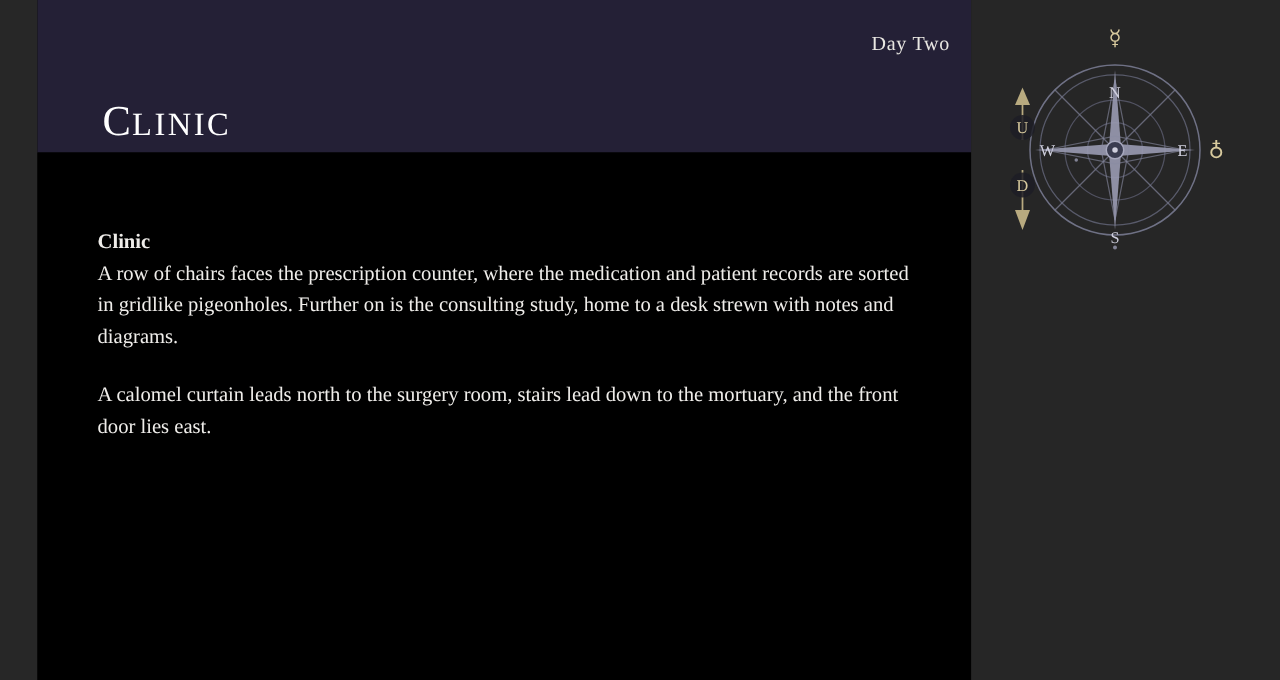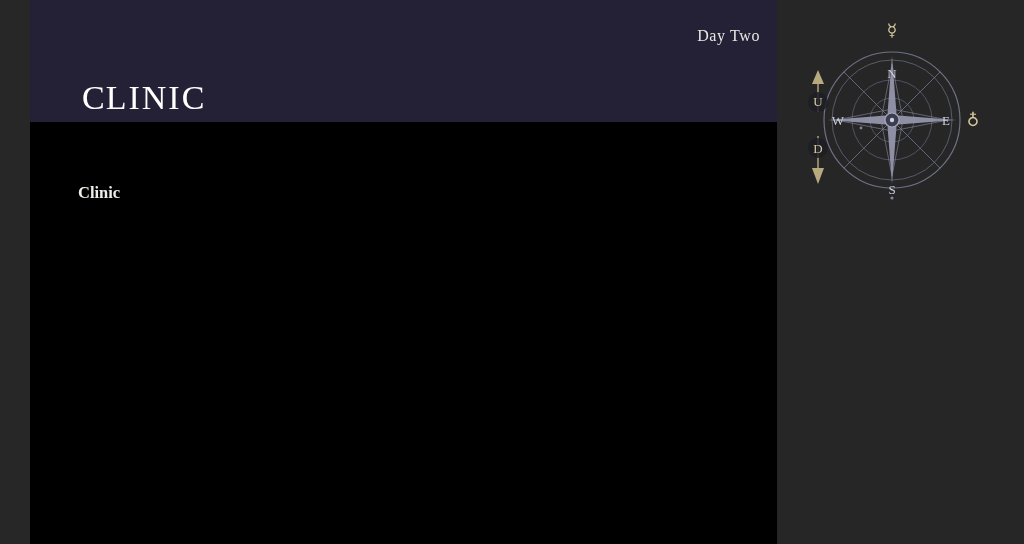--- a/index.html
+++ b/index.html
@@ -58,21 +58,21 @@
     font-size: 34px;
     line-height: 40px;
     color: #ffffff;
     font-family: "Liberation Serif", serif;
     letter-spacing: 1px;
   }
   #location-title .cap {
     font-size: 34px;
   }
   #location-title .rest {
-    font-size: 34px;
+    font-size: 26px;
     letter-spacing: 2px;
   }
 
   
   #text-body {
     position: absolute;
     left: 0;
     top: 122px;
     width: 747px;
     height: 422px;
@@ -128,20 +128,22 @@
     <div id="header-band"></div>
 
     <div id="day-label">Day Two</div>
 
     <div id="location-title">
       <span class="cap">C</span><span class="rest">LINIC</span>
     </div>
 
     <div id="text-body">
       <p class="para room-name">Clinic</p>
+      <p class="para first-desc">A row of chairs faces the prescription counter, where the medication and patient records are sorted in gridlike pigeonholes. Further on is the consulting study, home to a desk strewn with notes and diagrams.</p>
+      <p class="para">A calomel curtain leads north to the surgery room, stairs lead down to the mortuary, and the front door lies east.</p>
     </div>
 
   </div>
 
   <div id="right-panel">
     <div id="compass-wrap">
       <svg width="215" height="215" viewBox="0 0 215 215">
 
         <circle cx="107" cy="112" r="68" fill="none" stroke="#7d7f96" stroke-width="1.2" opacity="0.85"></circle>
         <circle cx="107" cy="112" r="60" fill="none" stroke="#6e7088" stroke-width="1" opacity="0.7"></circle>

